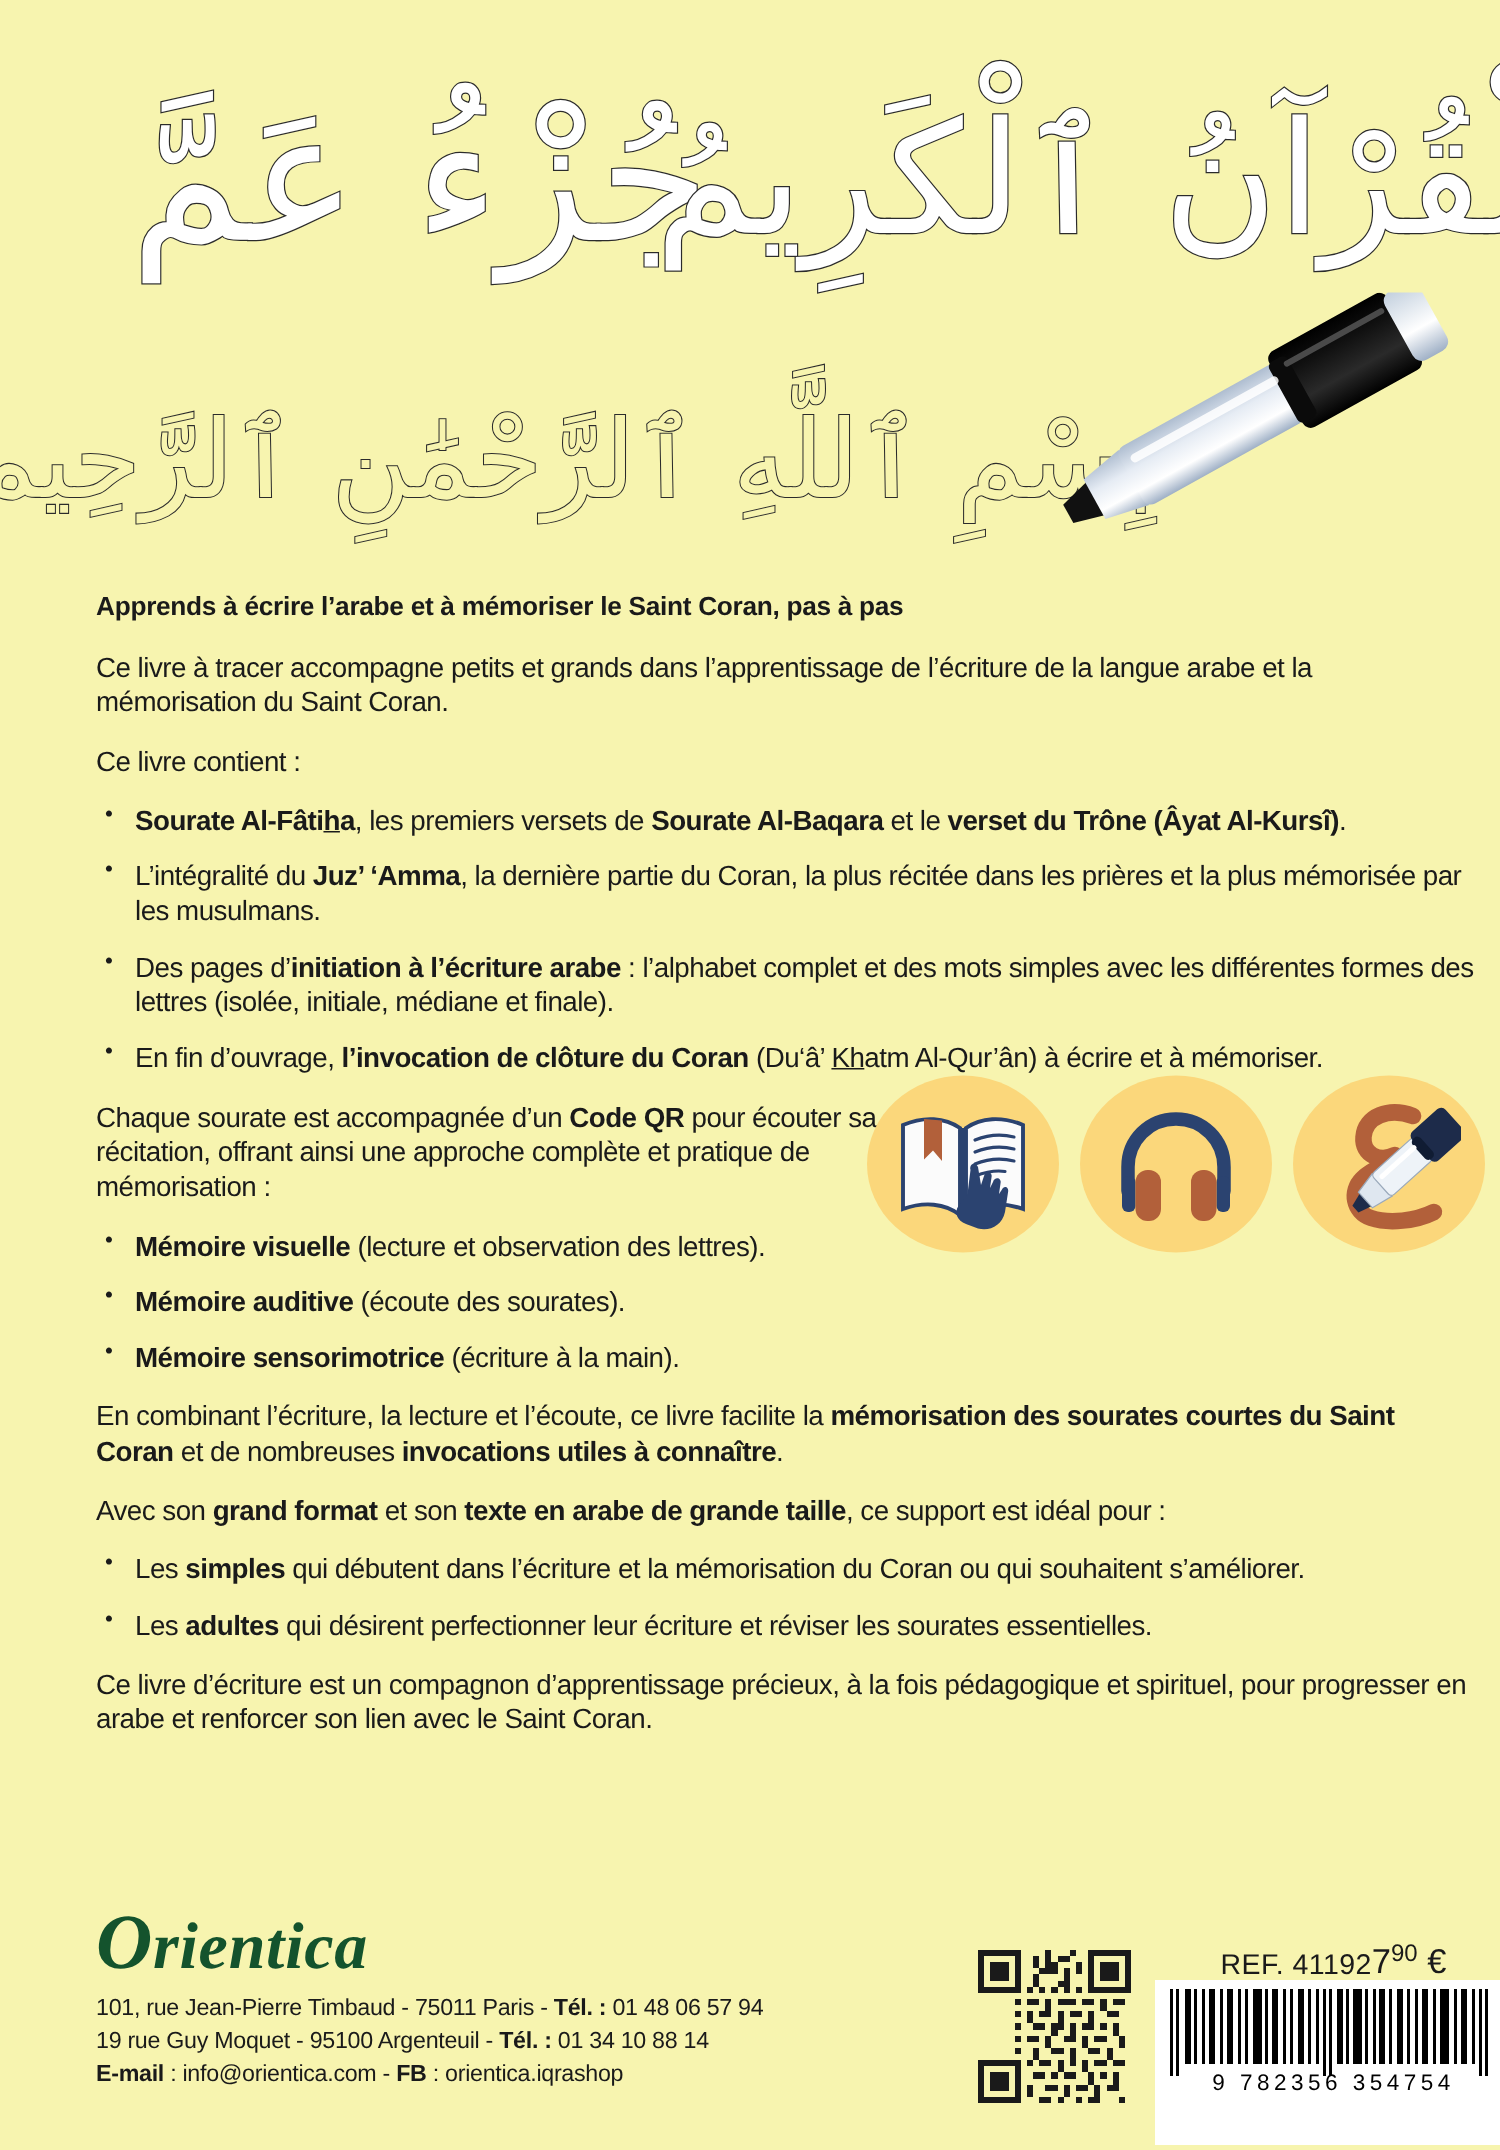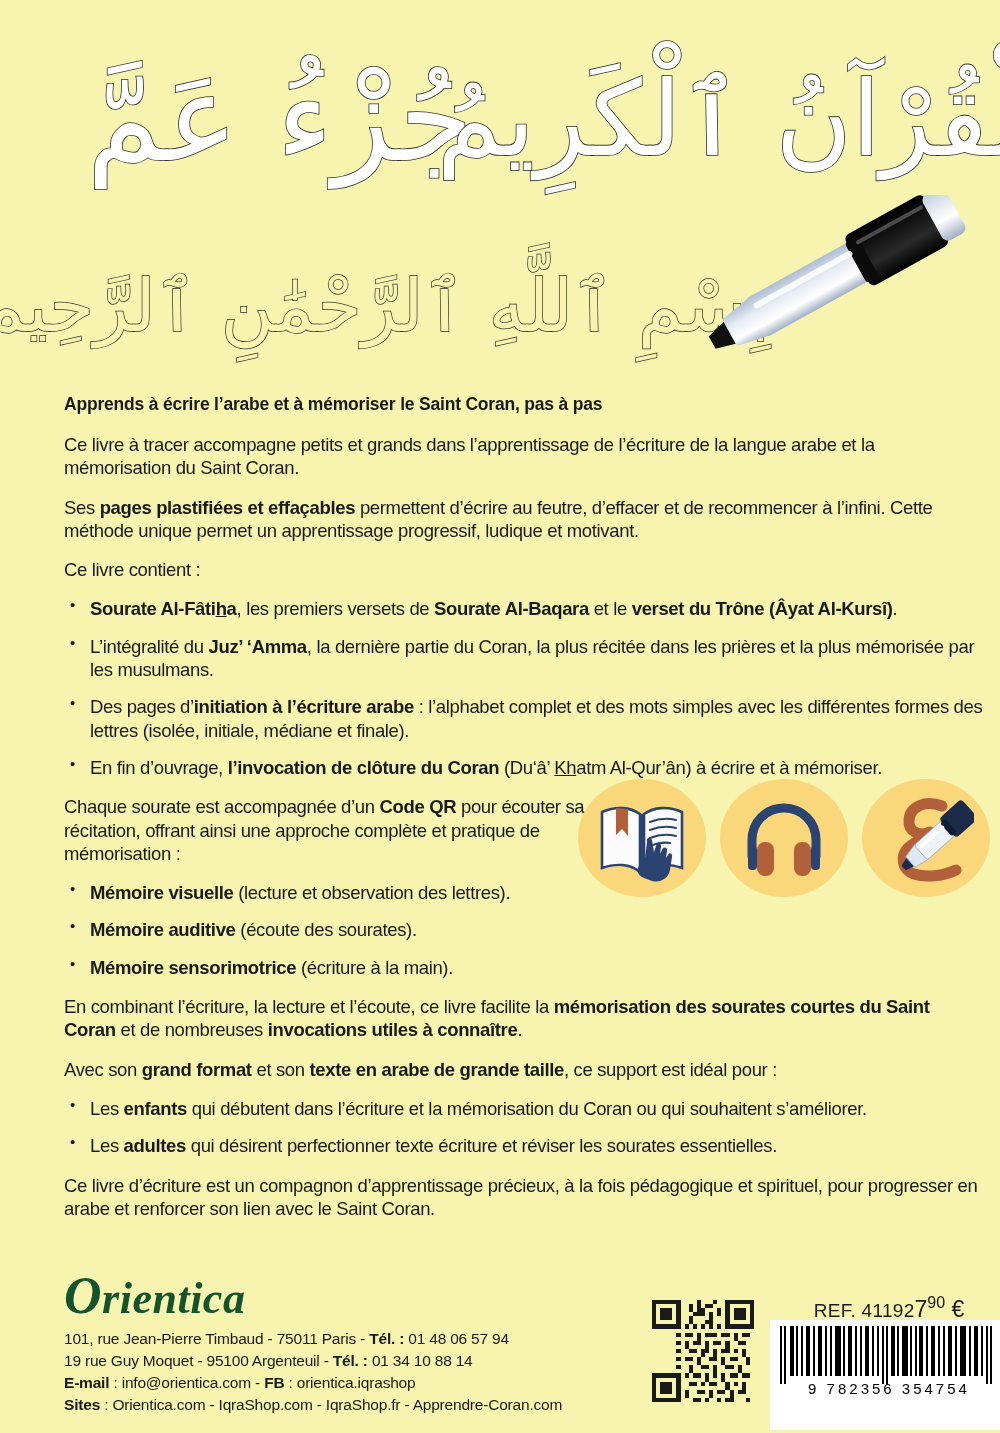--- a/index.html
+++ b/index.html
@@ -165,21 +165,20 @@
       </svg>
     </div>
   </div>
 
   <div class="content">
 
     <p class="lead">Apprends à écrire l’arabe et à mémoriser le Saint Coran, pas à pas</p>
 
     <p class="para"><span>Ce livre à tracer accompagne petits et grands dans l’apprentissage de l’écriture de la langue arabe et la mémorisation du Saint Coran.</span></p>
 
-    <p class="para"><span>Ses </span><b>pages plastifiées et effaçables</b><span> permettent d’écrire au feutre, d’effacer et de recommencer à l’infini. Cette méthode unique permet un apprentissage progressif, ludique et motivant.</span></p>
 
     <p class="para">Ce livre contient :</p>
 
     <ul class="bullets">
       <li><b>Sourate Al-Fâti</b><b><u class="translit">h</u></b><b>a</b><span>, les premiers versets de </span><b>Sourate Al-Baqara</b><span> et le </span><b>verset du Trône (Âyat Al-Kursî)</b><span>.</span></li>
 
       <li><span>L’intégralité du </span><b>Juz’ ‘Amma</b><span>, la dernière partie du Coran, la plus récitée dans les prières et la plus mémorisée par les musulmans.</span></li>
 
       <li><span>Des pages d’</span><b>initiation à l’écriture arabe</b><span> : l’alphabet complet et des mots simples avec les différentes formes des lettres (isolée, initiale, médiane et finale).</span></li>
 
@@ -251,37 +250,36 @@
         <li><b>Mémoire auditive</b><span> (écoute des sourates).</span></li>
         <li><b>Mémoire sensorimotrice</b><span> (écriture à la main).</span></li>
       </ul>
     </div>
 
     <p class="para"><span>En combinant l’écriture, la lecture et l’écoute, ce livre facilite la </span><b>mémorisation des sourates courtes du Saint Coran</b><span> et de nombreuses </span><b>invocations utiles à connaître</b><span>.</span></p>
 
     <p class="para"><span>Avec son </span><b>grand format</b><span> et son </span><b>texte en arabe de grande taille</b><span>, ce support est idéal pour :</span></p>
 
     <ul class="bullets">
-      <li><span>Les </span><b>enfants</b><span> qui débutent dans l’écriture et la mémorisation du Coran ou qui souhaitent s’améliorer.</span></li>
-      <li><span>Les </span><b>adultes</b><span> qui désirent perfectionner texte écriture et réviser les sourates essentielles.</span></li>
+      <li><span>Les </span><b>simples</b><span> qui débutent dans l’écriture et la mémorisation du Coran ou qui souhaitent s’améliorer.</span></li>
+      <li><span>Les </span><b>adultes</b><span> qui désirent perfectionner leur écriture et réviser les sourates essentielles.</span></li>
     </ul>
 
     <p class="para">Ce livre d’écriture est un compagnon d’apprentissage précieux, à la fois pédagogique et spirituel, pour progresser en arabe et renforcer son lien avec le Saint Coran.</p>
   </div>
 
   <div class="footer">
 
     <div class="brand-block">
       <div class="logo"><span class="cap">O</span><span>rientica</span></div>
 
       <div class="addr">
         <div><span>101, rue Jean-Pierre Timbaud - 75011 Paris - </span><b>Tél. :</b><span> 01 48 06 57 94</span></div>
         <div><span>19 rue Guy Moquet - 95100 Argenteuil - </span><b>Tél. :</b><span> 01 34 10 88 14</span></div>
         <div><b>E-mail</b><span> : info@orientica.com - </span><b>FB</b><span> : orientica.iqrashop</span></div>
-        <div><b>Sites</b><span> : Orientica.com - IqraShop.com - IqraShop.fr - Apprendre-Coran.com</span></div>
       </div>
     </div>
 
     <div class="codes">
 
       <div class="qr">
         <svg width="102" height="102" viewBox="0 0 25 25" shape-rendering="crispEdges">
           <rect width="25" height="25" fill="#F7F4AF"></rect>
           <g fill="#1a1a1a">
 

